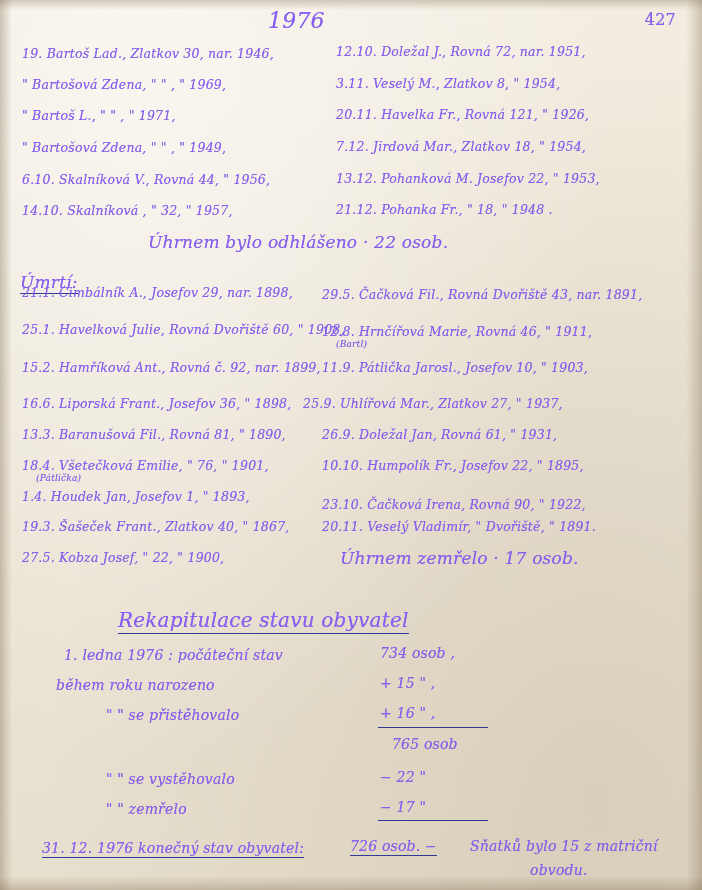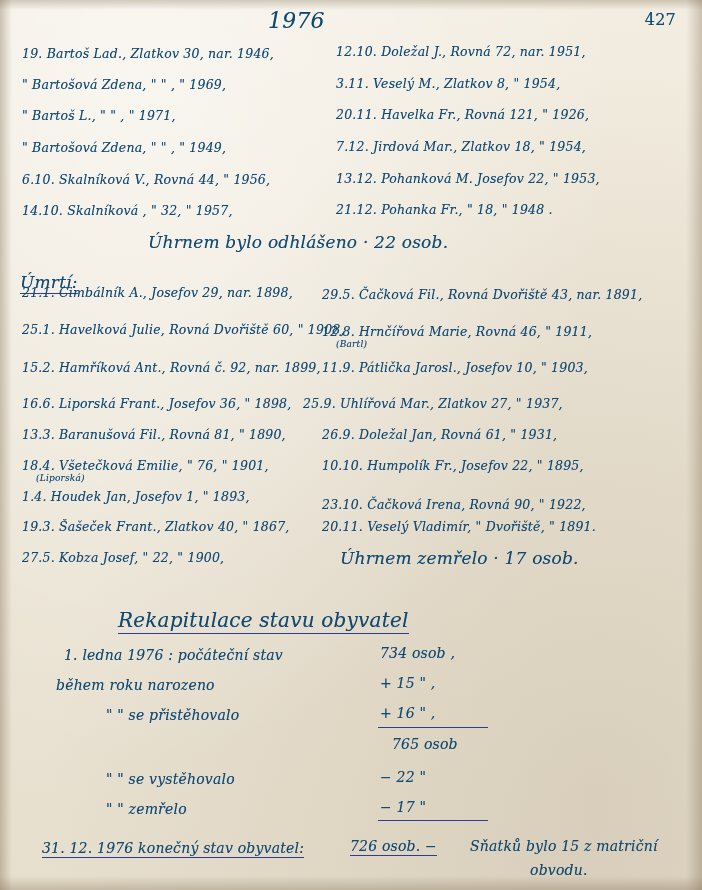--- a/index.html
+++ b/index.html
@@ -33,21 +33,21 @@
   }
   .edge-l { left:0; top:0; width:12px; height:100%; background:linear-gradient(90deg, rgba(120,100,70,0.35), rgba(120,100,70,0)); }
   .edge-r { right:0; top:0; width:16px; height:100%; background:linear-gradient(270deg, rgba(120,100,70,0.32), rgba(120,100,70,0)); }
   .edge-t { left:0; top:0; height:10px; width:100%; background:linear-gradient(180deg, rgba(120,100,70,0.30), rgba(120,100,70,0)); }
   .edge-b { left:0; bottom:0; height:14px; width:100%; background:linear-gradient(0deg, rgba(120,100,70,0.30), rgba(120,100,70,0)); }
 
   .ink {
     position: absolute;
     font-family: "DejaVu Serif", serif;
     font-style: italic;
-    color: #0c4a6e;
+    color: #8b5cf6;
     white-space: nowrap;
     letter-spacing: 0.2px;
     text-shadow: 0 0 0.6px rgba(46,60,150,0.45);
   }
   .sm { font-size: 12.5px; }
   .md { font-size: 14px; }
   .lg { font-size: 17px; }
   .xl { font-size: 20px; }
   .ul { border-bottom: 1px solid #2e3c96; padding-bottom: 1px; }
   .tiny { font-size: 9px; }
@@ -92,21 +92,21 @@
   <div class="ink lg" style="left:148px; top:232px;">Úhrnem bylo odhlášeno · 22 osob.</div>
 
   <div class="ink lg ul" style="left:20px; top:272px;">Úmrtí:</div>
 
   <div class="ink sm col-l" style="top:285px;">21.1. Cimbálník A.,  Josefov 29, nar. 1898,</div>
   <div class="ink sm col-l" style="top:322px;">25.1. Havelková Julie, Rovná Dvořiště 60, " 1908,</div>
   <div class="ink sm col-l" style="top:360px;">15.2. Hamříková Ant., Rovná č. 92, nar. 1899,</div>
   <div class="ink sm col-l" style="top:396px;">16.6. Liporská Frant., Josefov 36,  " 1898,</div>
   <div class="ink sm col-l" style="top:427px;">13.3. Baranušová Fil., Rovná 81,  " 1890,</div>
   <div class="ink sm col-l" style="top:458px;">18.4. Všetečková Emilie,  " 76,  " 1901,</div>
-  <div class="ink tiny" style="left:36px; top:473px;">(Liporská)</div>
+  <div class="ink tiny" style="left:36px; top:473px;">(Pátlička)</div>
   <div class="ink sm col-l" style="top:489px;">1.4. Houdek Jan,  Josefov 1,   " 1893,</div>
   <div class="ink sm col-l" style="top:519px;">19.3. Šašeček Frant., Zlatkov 40, " 1867,</div>
   <div class="ink sm col-l" style="top:550px;">27.5. Kobza Josef,    " 22, " 1900,</div>
 
   <div class="ink sm" style="left:322px; top:287px;">29.5. Čačková Fil., Rovná Dvořiště 43, nar. 1891,</div>
   <div class="ink sm" style="left:322px; top:324px;">12.8. Hrnčířová Marie, Rovná 46, " 1911,</div>
   <div class="ink tiny" style="left:336px; top:339px;">(Bartl)</div>
   <div class="ink sm" style="left:322px; top:360px;">11.9. Pátlička Jarosl., Josefov 10, " 1903,</div>
   <div class="ink sm" style="left:303px; top:396px;">25.9. Uhlířová Mar., Zlatkov 27, " 1937,</div>
   <div class="ink sm" style="left:322px; top:427px;">26.9. Doležal Jan, Rovná 61,  " 1931,</div>

